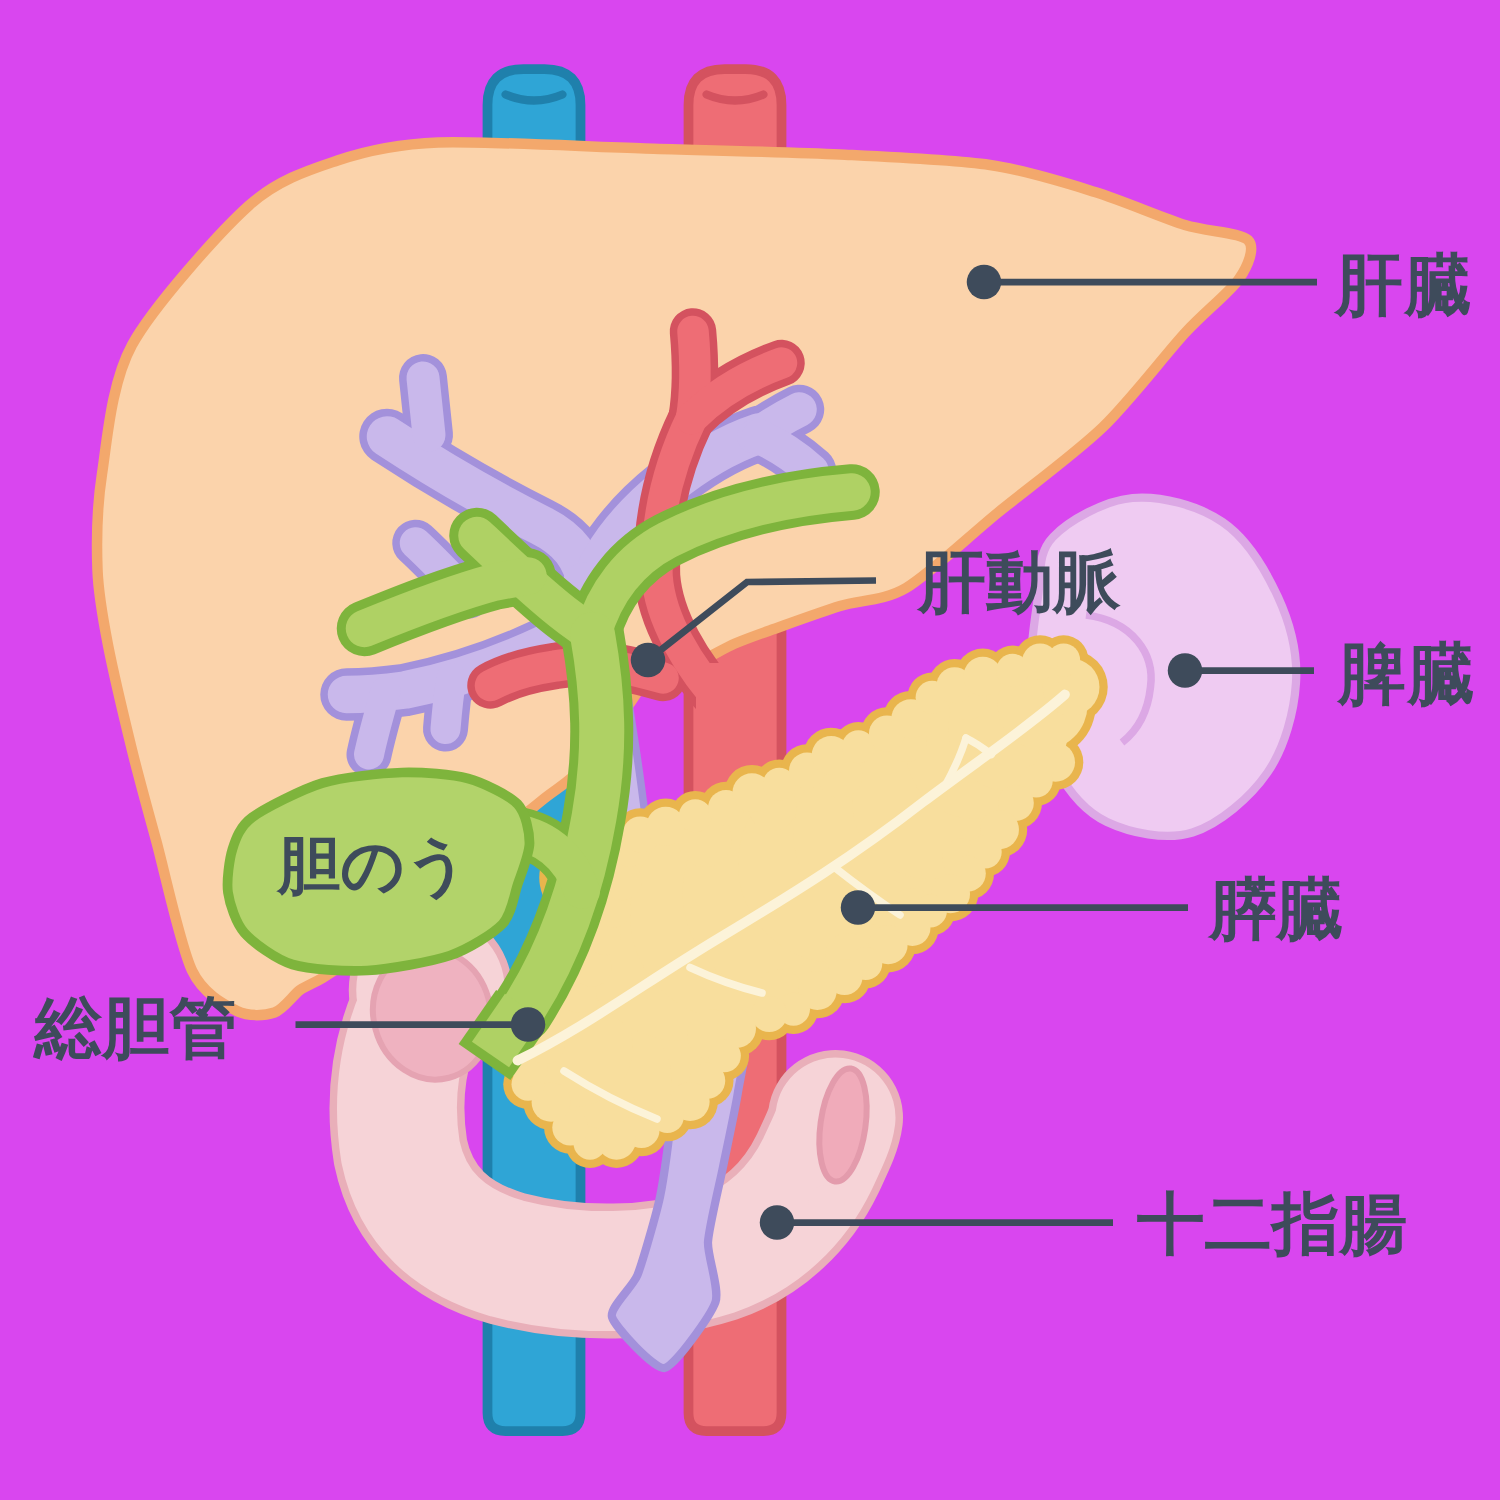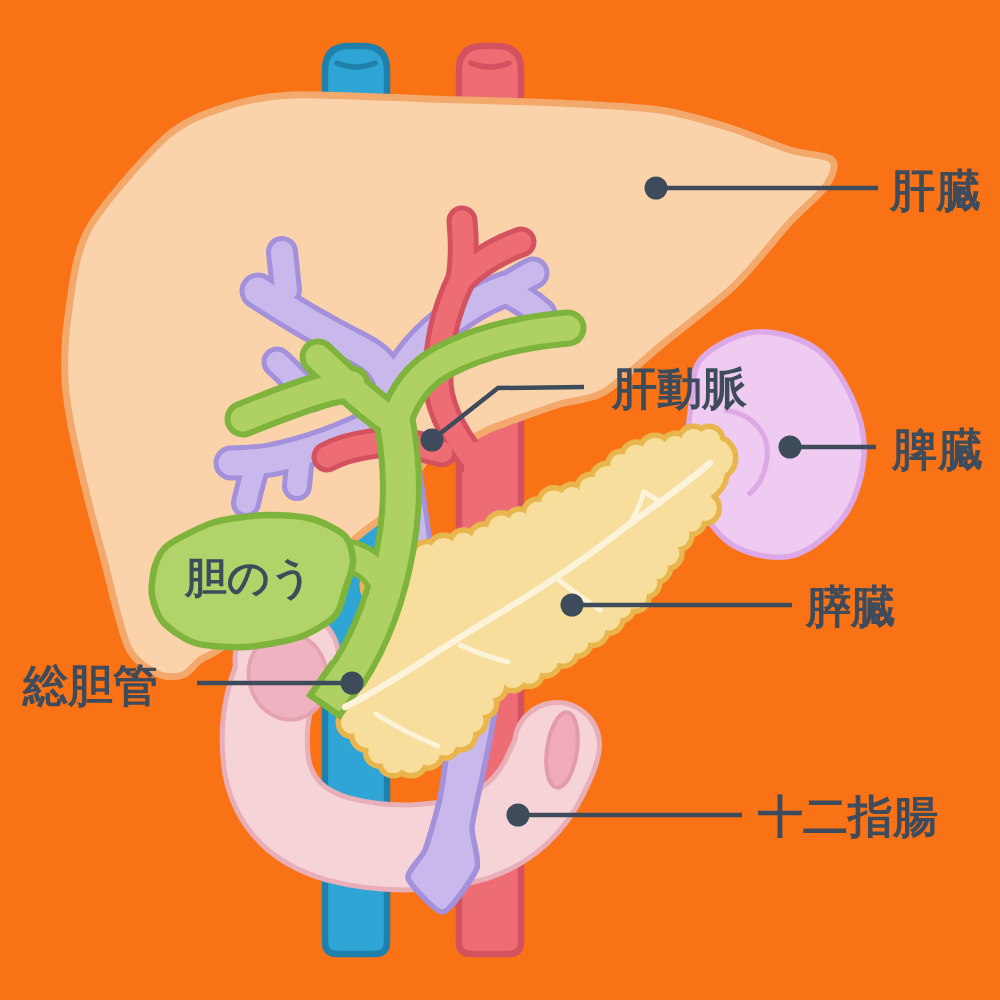--- a/index.html
+++ b/index.html
@@ -1,16 +1,16 @@
 <!DOCTYPE html>
 <html><head>
 <meta charset="utf-8">
 <style>
   html,body { margin:0; padding:0; background:#ffffff; }
-  .stage { position:relative; width:1000px; height:1000px; background:#f97316; overflow:hidden; }
+  .stage { position:relative; width:1000px; height:1000px; background:#d946ef; overflow:hidden; }
   svg { display:block; }
   text { font-family:"DejaVu Sans", sans-serif; }
 </style>
 </head>
 <body>
 
 <div class="stage">
 <svg width="1000" height="1000" viewBox="0 0 1000 1000">
 <g>
 <path d="M 325,70 Q 325,46 349,46 L 363,46 Q 387,46 387,70 L 387,942 Q 387,954 375,954 L 337,954 Q 325,954 325,942 Z" fill="#2FA5D6" stroke="#1F80AC" stroke-width="6.5" stroke-linejoin="round"></path>

